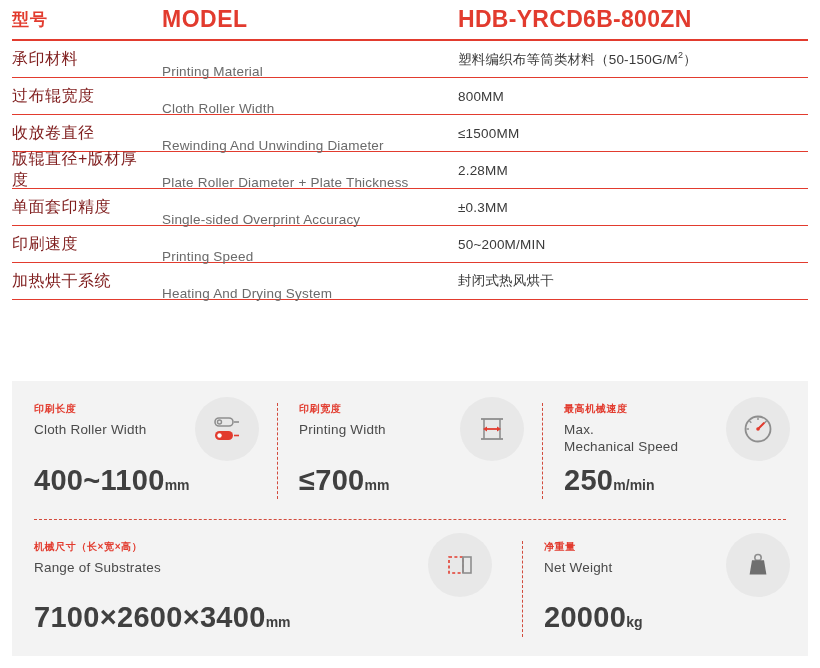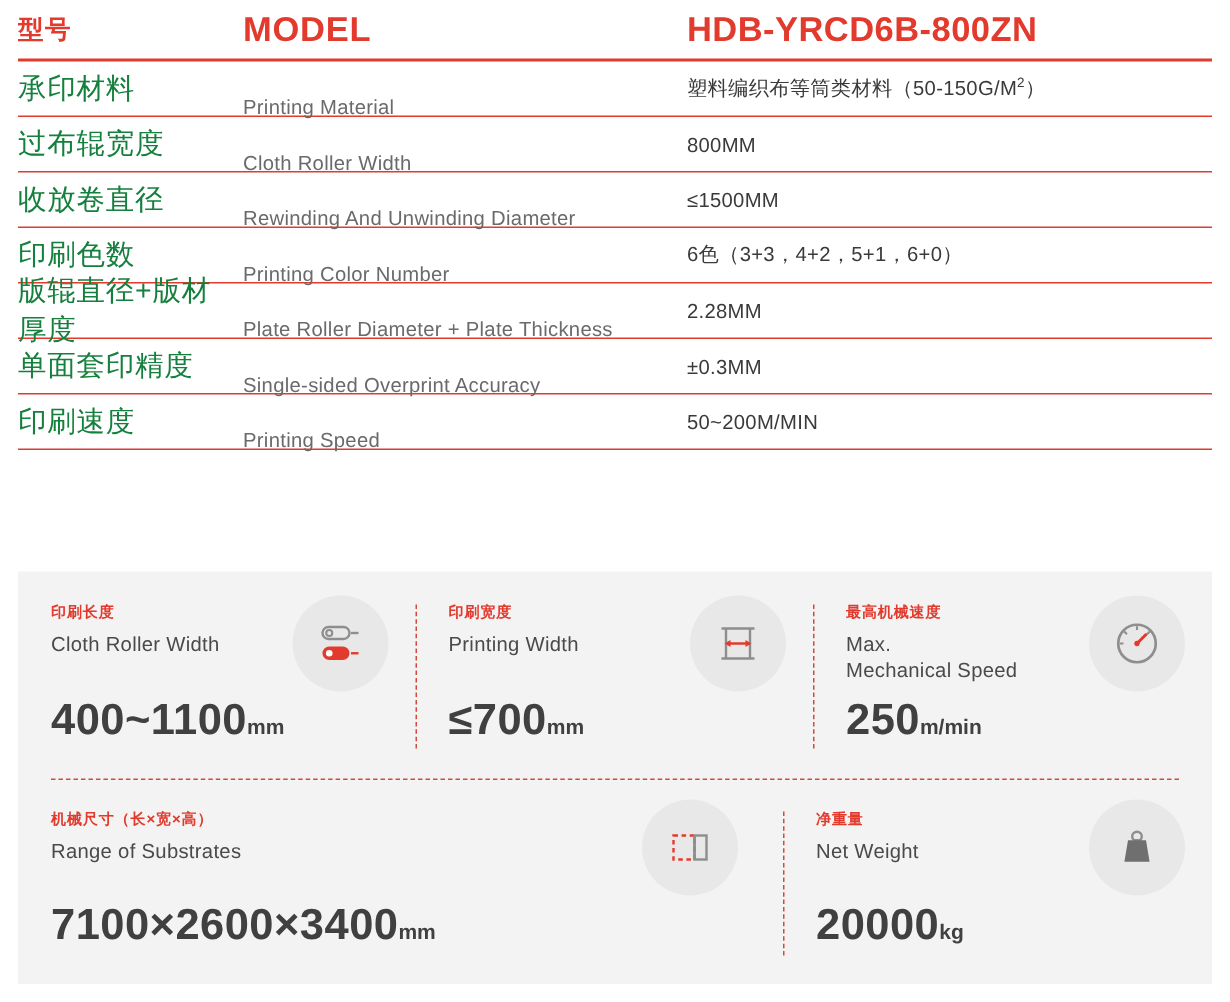--- a/index.html
+++ b/index.html
@@ -66,22 +66,22 @@
     letter-spacing: 0.5px;
   }
   .head-val {
     color: #e23b2e;
     font-size: 23px;
     font-weight: bold;
     letter-spacing: 0.3px;
   }
 
   .txt-cn {
-    font-size: 19px;
-    color: #15803d;
+    font-size: 16px;
+    color: #7f1d1d;
     letter-spacing: 0.5px;
   }
   .txt-en {
     font-size: 13.5px;
     color: #6a6a6a;
     letter-spacing: 0.2px;
     margin-top: 24px;
   }
   .txt-val {
     font-size: 13.5px;
@@ -262,37 +262,20 @@
               <span class="txt-en">Rewinding And Unwinding Diameter</span>
             </div>
           </td>
         <td>
             <div class="cell cell-val">
               <span class="txt-val">≤1500MM</span>
             </div>
           </td>
       </tr>
 
-      <tr class="spec-row">
-        <td>
-            <div class="cell cell-cn">
-              <span class="txt-cn">印刷色数</span>
-            </div>
-          </td>
-        <td>
-            <div class="cell cell-en">
-              <span class="txt-en">Printing Color Number</span>
-            </div>
-          </td>
-        <td>
-            <div class="cell cell-val">
-              <span class="txt-val">6色（3+3，4+2，5+1，6+0）</span>
-            </div>
-          </td>
-      </tr>
 
       <tr class="spec-row">
         <td>
             <div class="cell cell-cn">
               <span class="txt-cn">版辊直径+版材厚度</span>
             </div>
           </td>
         <td>
             <div class="cell cell-en">
               <span class="txt-en">Plate Roller Diameter + Plate Thickness</span>
@@ -334,20 +317,37 @@
               <span class="txt-en">Printing Speed</span>
             </div>
           </td>
         <td>
             <div class="cell cell-val">
               <span class="txt-val">50~200M/MIN</span>
             </div>
           </td>
       </tr>
 
+      <tr class="spec-row">
+        <td>
+            <div class="cell cell-cn">
+              <span class="txt-cn">加热烘干系统</span>
+            </div>
+          </td>
+        <td>
+            <div class="cell cell-en">
+              <span class="txt-en">Heating And Drying System</span>
+            </div>
+          </td>
+        <td>
+            <div class="cell cell-val">
+              <span class="txt-val">封闭式热风烘干</span>
+            </div>
+          </td>
+      </tr>
     </tbody>
   </table>
 
   <div class="panel">
     <div class="panel-grid">
 
       <div class="vdiv d1"></div>
       <div class="vdiv d2"></div>
       <div class="vdiv d3"></div>
       <div class="hdiv"></div>

